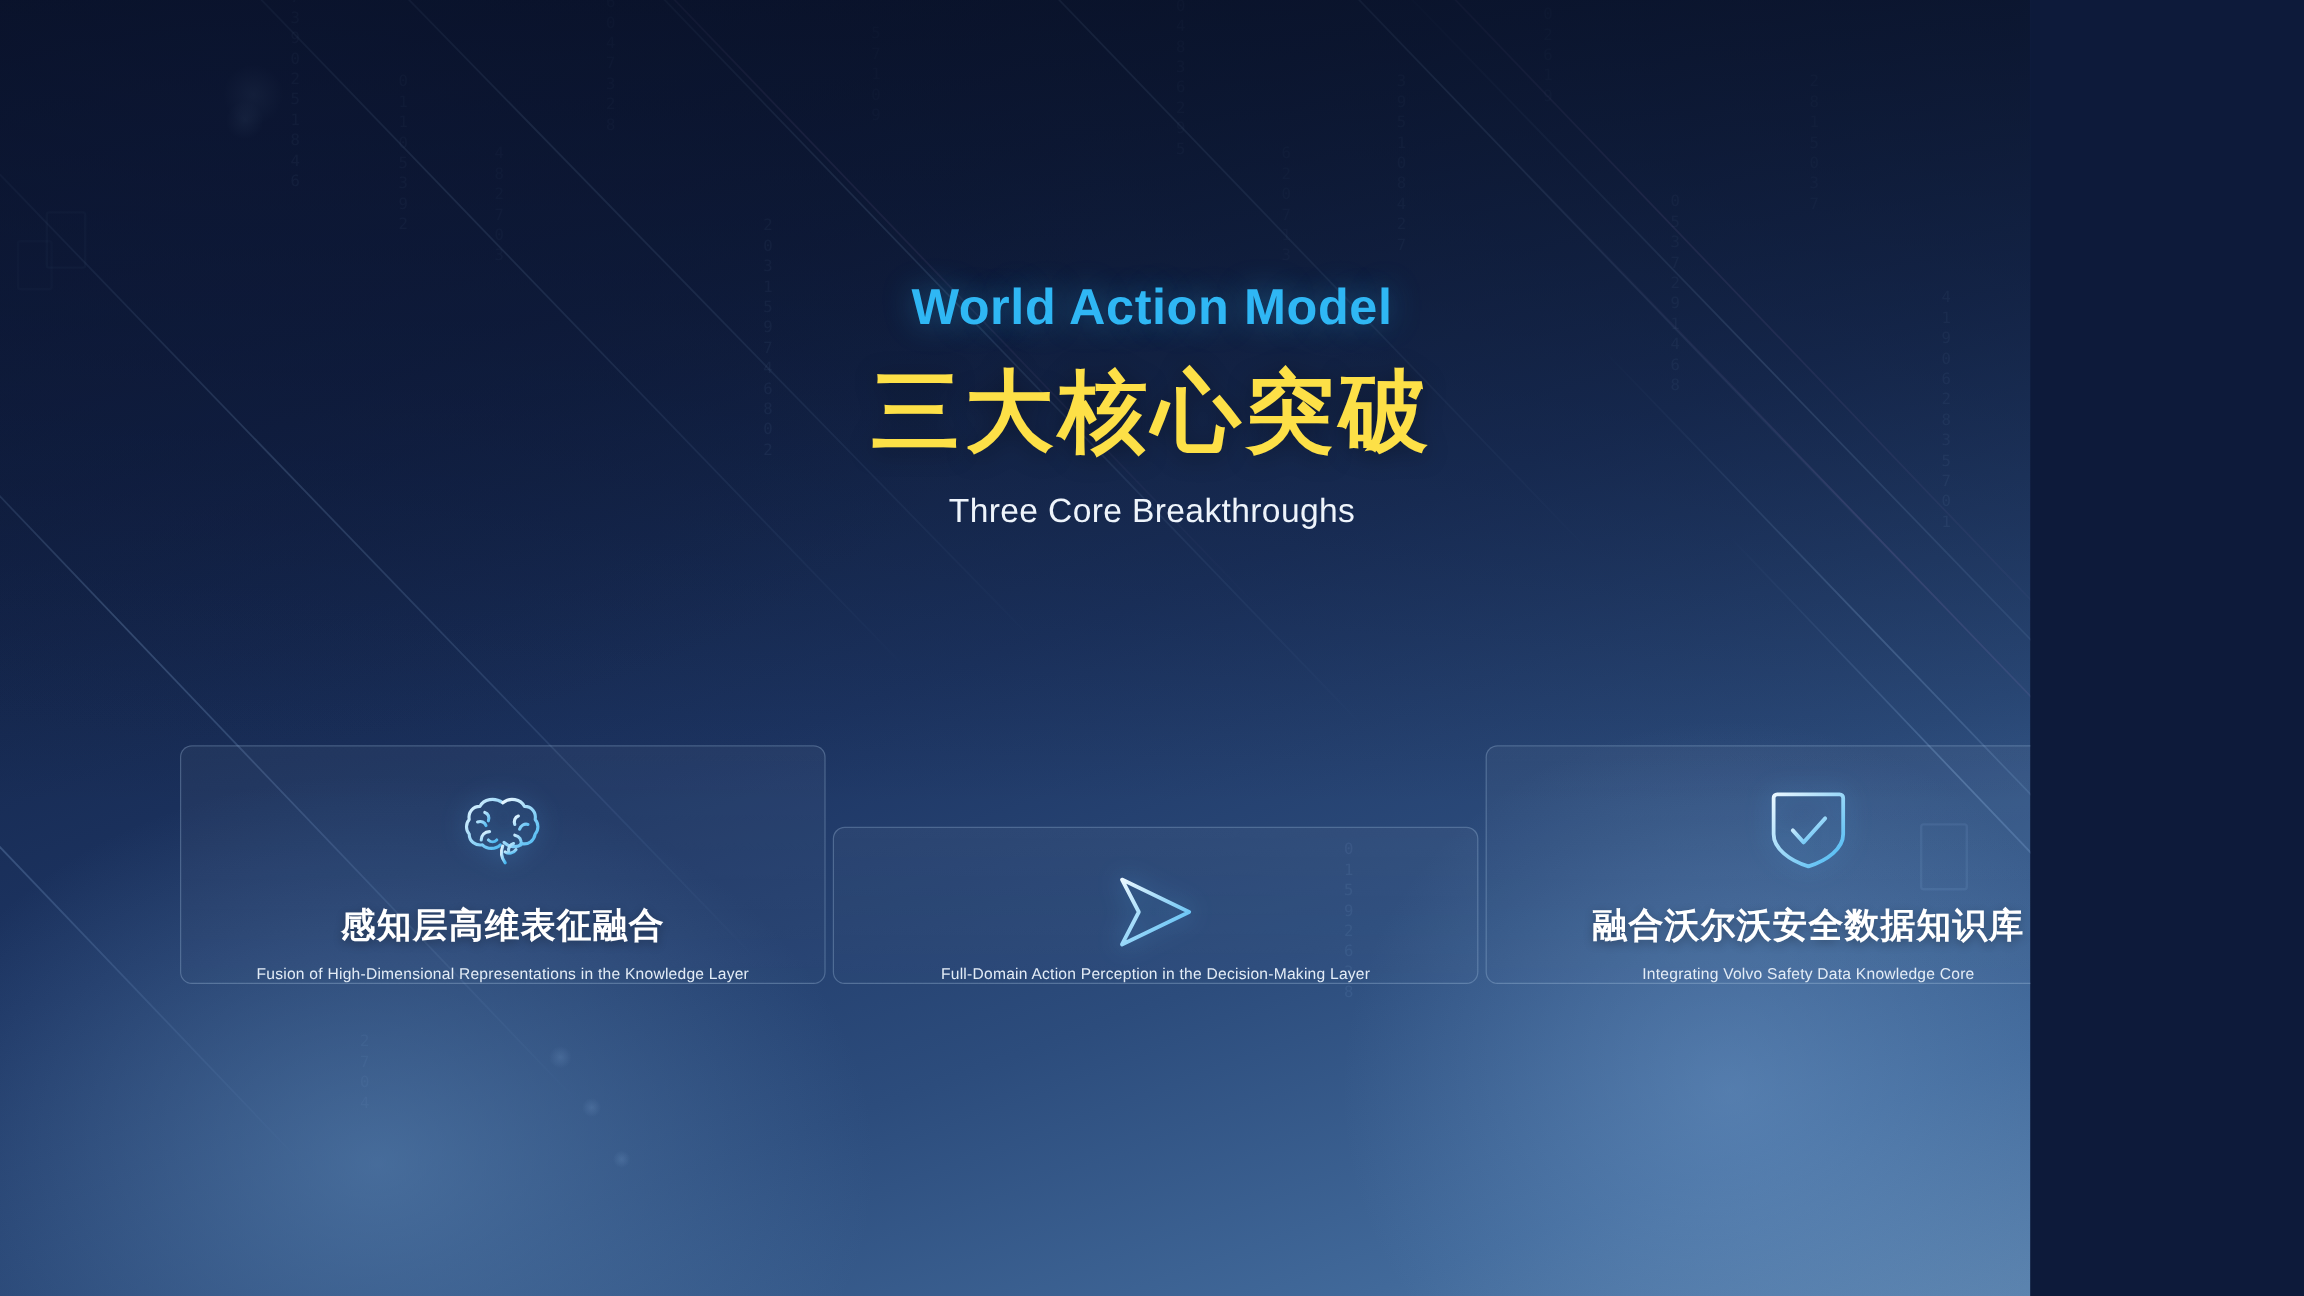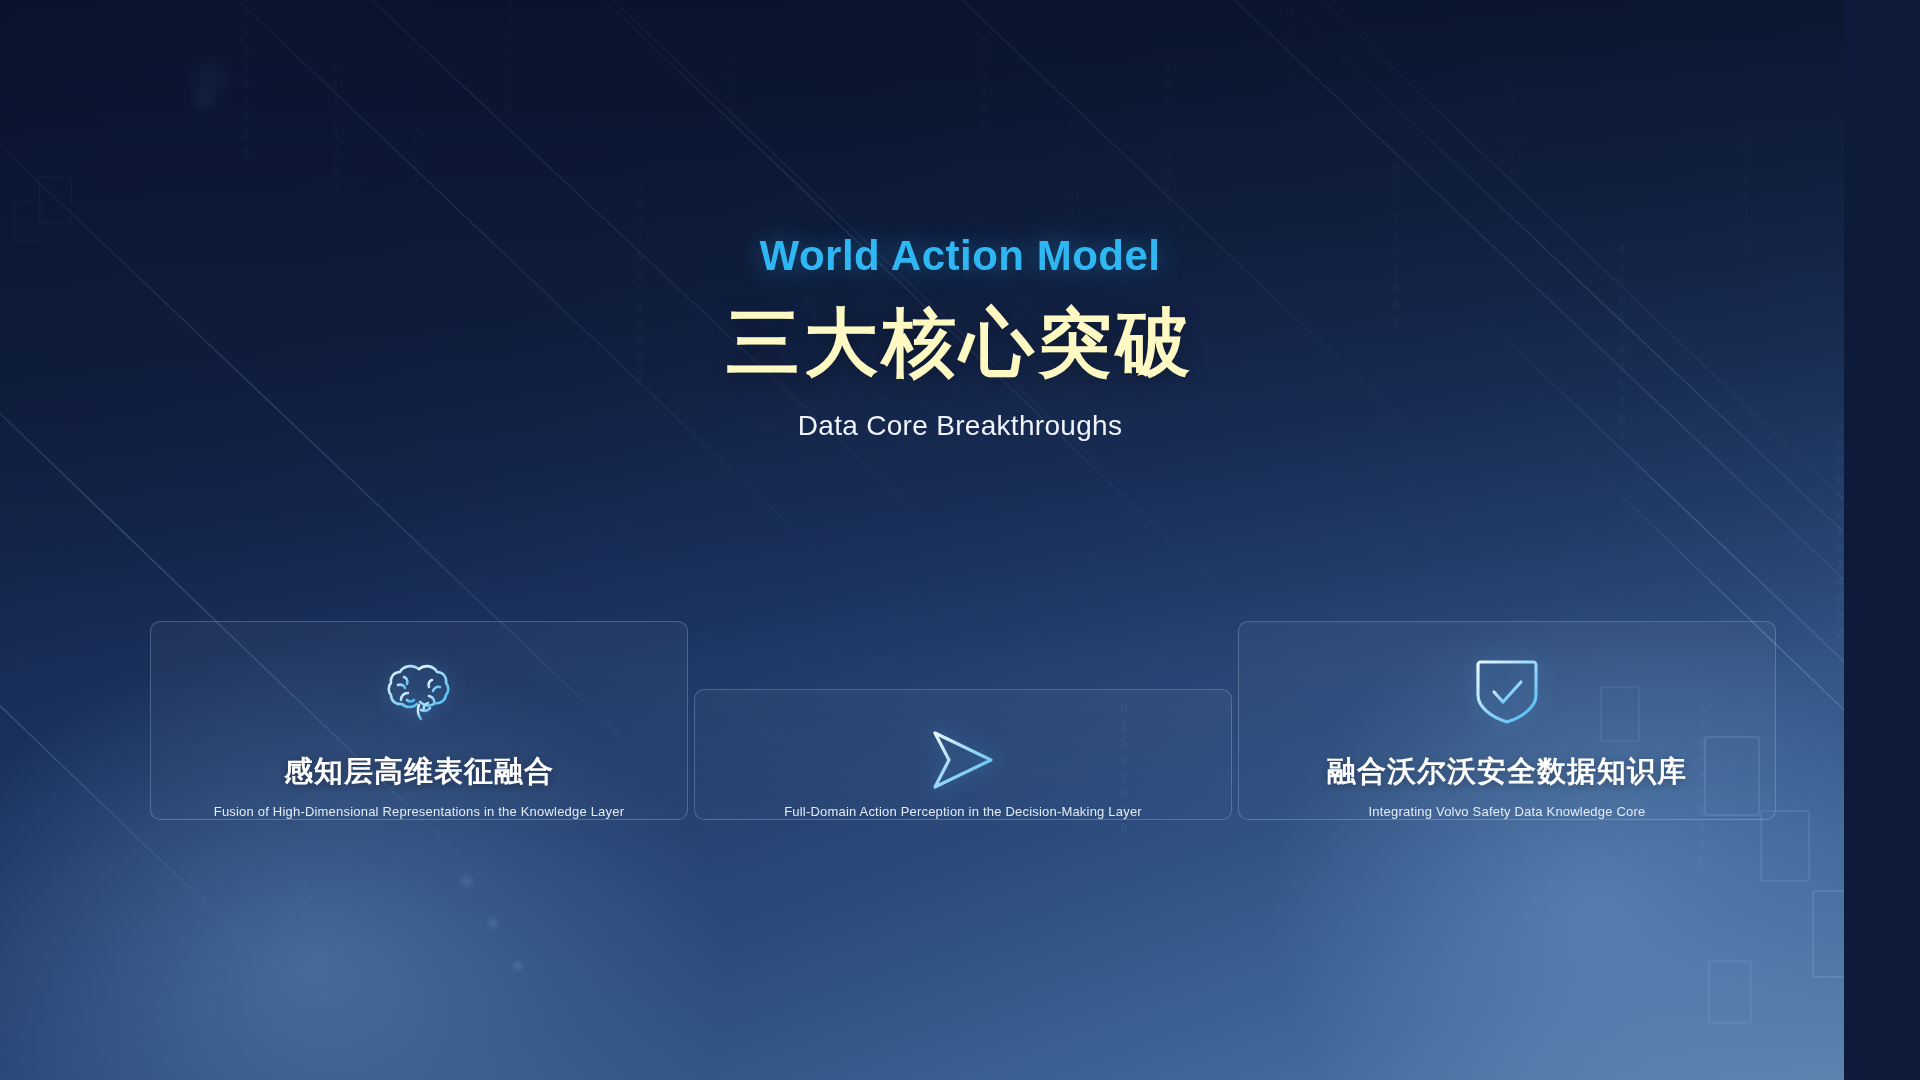--- a/index.html
+++ b/index.html
@@ -7,21 +7,21 @@
     padding: 0;
     width: 1920px;
     height: 1080px;
     overflow: hidden;
     background: #0d1a3a;
     font-family: "Liberation Sans", sans-serif;
   }
 
   #stage {
     position: relative;
-    width: 1844px;
+    width: 1692px;
     height: 1080px;
     overflow: hidden;
   }
 
   
   .bg-base {
     position: absolute;
     inset: 0;
     background:
       radial-gradient(1200px 900px at 12% 6%, #13224b 0%, rgba(19,34,75,0) 62%),
@@ -99,21 +99,21 @@
     font-weight: bold;
     letter-spacing: 0.5px;
     color: #2fb7f4;
     text-shadow: 0 0 26px rgba(47,183,244,0.40);
   }
   .headline {
     margin-top: 14px;
     font-size: 74px;
     font-weight: bold;
     letter-spacing: 4px;
-    color: #fef9c3;
+    color: #fde047;
     text-shadow: 0 3px 20px rgba(0,0,0,0.35);
   }
   .subhead {
     margin-top: 16px;
     font-size: 28px;
     font-weight: normal;
     letter-spacing: 0.3px;
     color: #eef4fb;
   }
 
@@ -381,21 +381,21 @@
     <div class="bokeh" style="left:454px; top:868px; width:26px;  height:26px;"></div>
     <div class="bokeh" style="left:482px; top:912px; width:22px;  height:22px;"></div>
     <div class="bokeh" style="left:508px; top:956px; width:20px;  height:20px;"></div>
   </div>
 
   <div class="bg-dark-top"></div>
 
   <div class="header">
     <div class="eyebrow">World Action Model</div>
     <div class="headline">三大核心突破</div>
-    <div class="subhead">Data Core Breakthroughs</div>
+    <div class="subhead">Three Core Breakthroughs</div>
   </div>
 
   <div class="cards">
 
     <div class="card">
       <div class="card-icon">
         <svg width="70" height="64" viewBox="0 0 70 64" fill="none" xmlns="http://www.w3.org/2000/svg">
           <defs>
             <linearGradient id="icg1" x1="0" y1="0" x2="1" y2="1">
               <stop offset="0%" stop-color="#EAF7FF"></stop>

